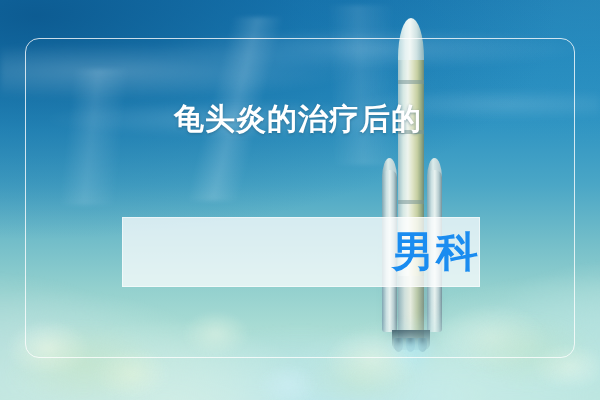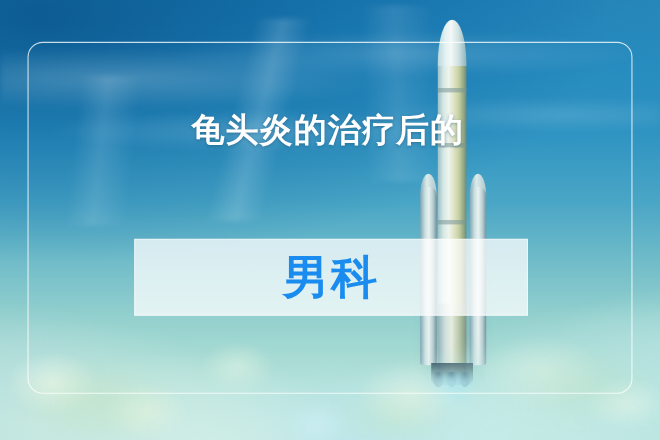--- a/index.html
+++ b/index.html
@@ -227,21 +227,21 @@
   .cat-bar {
     position: absolute;
     left: 122px;
     top: 217px;
     width: 358px;
     height: 70px;
     background: rgba(255,255,255,.74);
     box-shadow: inset 0 0 0 1px rgba(255,255,255,.5);
     display: flex;
     align-items: center;
-    justify-content: center;
+    justify-content: flex-end;
   }
   .cat-text {
     font-size: 42px;
     font-weight: bold;
     color: #1a8cf0;
     letter-spacing: 2px;
     line-height: 1;
   }
 </style>
 </head>

